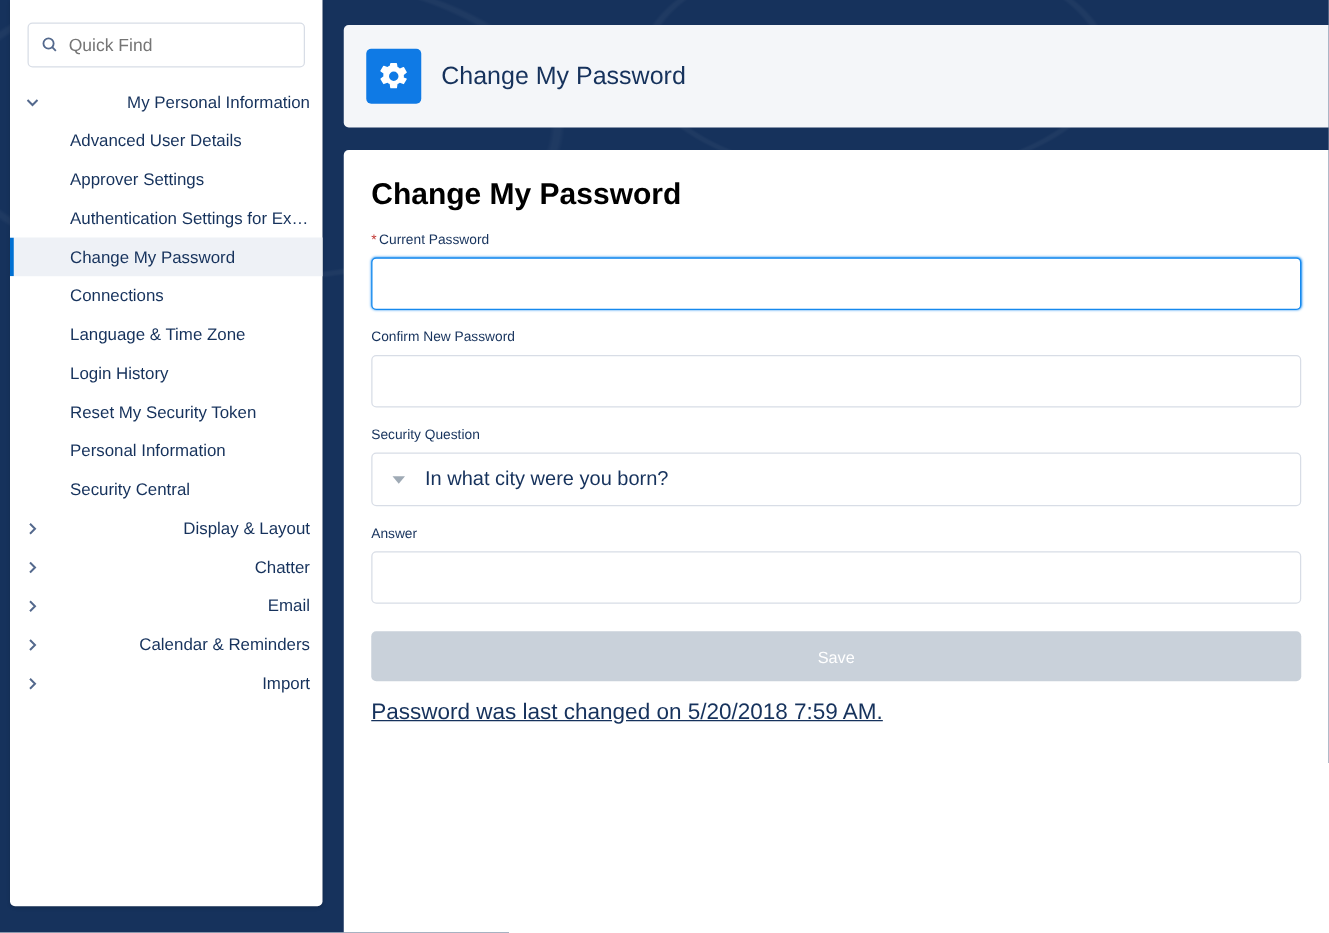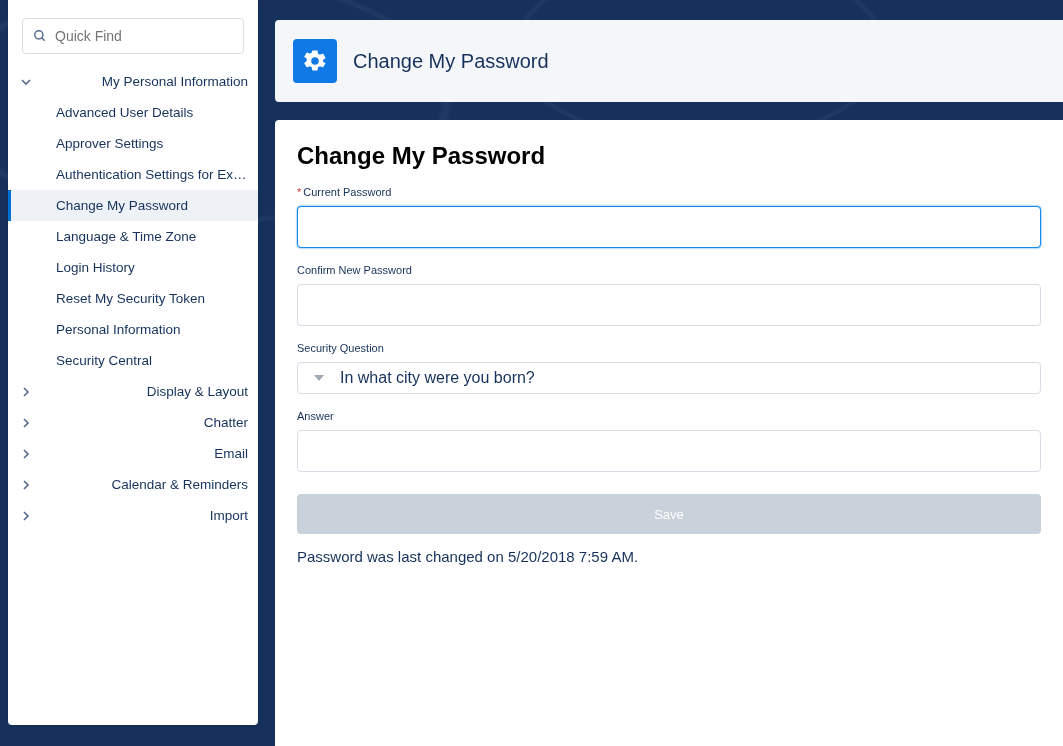--- a/index.html
+++ b/index.html
@@ -118,21 +118,21 @@
   font-size: 14px;
   outline: none;
 }
 .form-input.focused {
   border-color: #1589ee;
   box-shadow: 0 0 2px #1589ee;
 }
 .select-wrap {
   position: relative;
   width: 100%;
-  height: 32px;
+  height: 43px;
   border: 1px solid #d8dde6;
   border-radius: 4px;
   display:flex;
   align-items:center;
   padding: 0 12px 0 16px;
   cursor:pointer;
 }
 .select-wrap .tri {
   width:0;height:0;border-left:5px solid transparent;border-right:5px solid transparent;border-top:6px solid #9faab5;
   margin-right: 16px;
@@ -142,23 +142,24 @@
   height: 40px;
   background: #c9d1da;
   color: #fff;
   border:none;
   border-radius:4px;
   font-size:13px;
   cursor: default;
   margin-top: 6px;
 }
 .footnote {
-  font-size: 15px;
+  font-size: 18px;
   color:#16325c;
   margin-top: 14px;
+  text-decoration: underline;
 }
 </style>
 </head>
 <body>
 
 <div class="sidebar">
   <div class="search-wrap">
     <div class="search-box">
       <svg width="14" height="14" viewBox="0 0 24 24" fill="none" stroke="#54698d" stroke-width="2.5">
           <circle cx="10" cy="10" r="7"></circle>
@@ -175,20 +176,21 @@
             <polyline points="1,3 5,7 9,3" fill="none" stroke="#54698d" stroke-width="1.6"></polyline>
           </svg>
       </span>
       <span class="lbl">My Personal Information</span>
     </div>
 
     <div class="nav-sub"><span>Advanced User Details</span></div>
     <div class="nav-sub"><span>Approver Settings</span></div>
     <div class="nav-sub"><span>Authentication Settings for Ext...</span></div>
     <div class="nav-sub active"><span>Change My Password</span></div>
+    <div class="nav-sub"><span>Connections</span></div>
     <div class="nav-sub"><span>Language &amp; Time Zone</span></div>
     <div class="nav-sub"><span>Login History</span></div>
     <div class="nav-sub"><span>Reset My Security Token</span></div>
     <div class="nav-sub"><span>Personal Information</span></div>
     <div class="nav-sub"><span>Security Central</span></div>
 
     <div class="nav-root">
       <span class="chev">
           <svg width="10" height="10" viewBox="0 0 10 10">
             <polyline points="3,1 7,5 3,9" fill="none" stroke="#54698d" stroke-width="1.6"></polyline>

